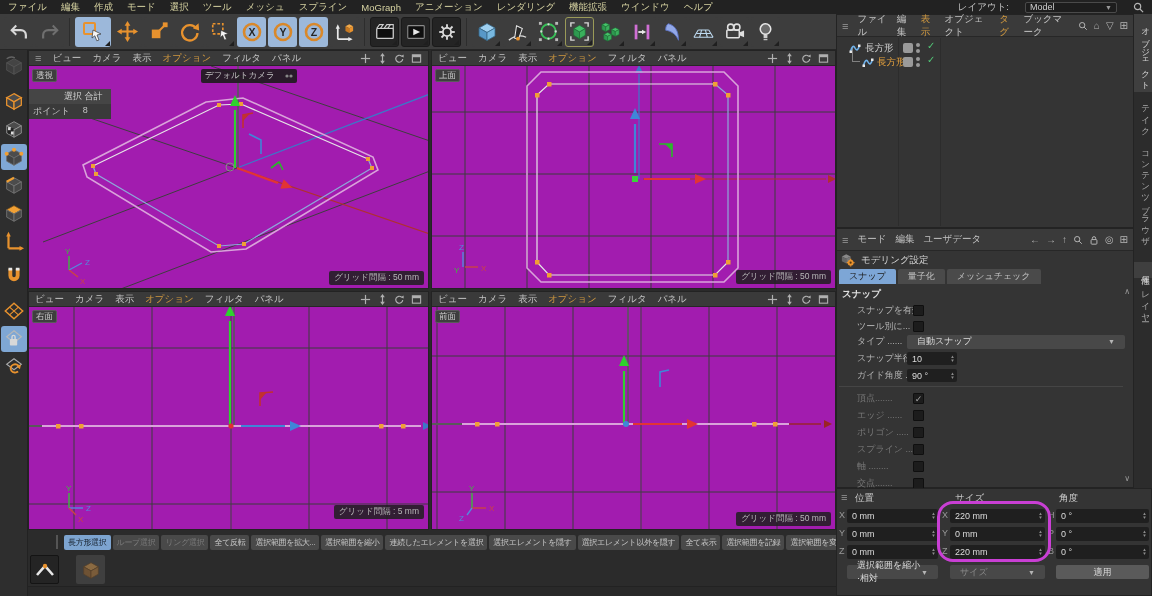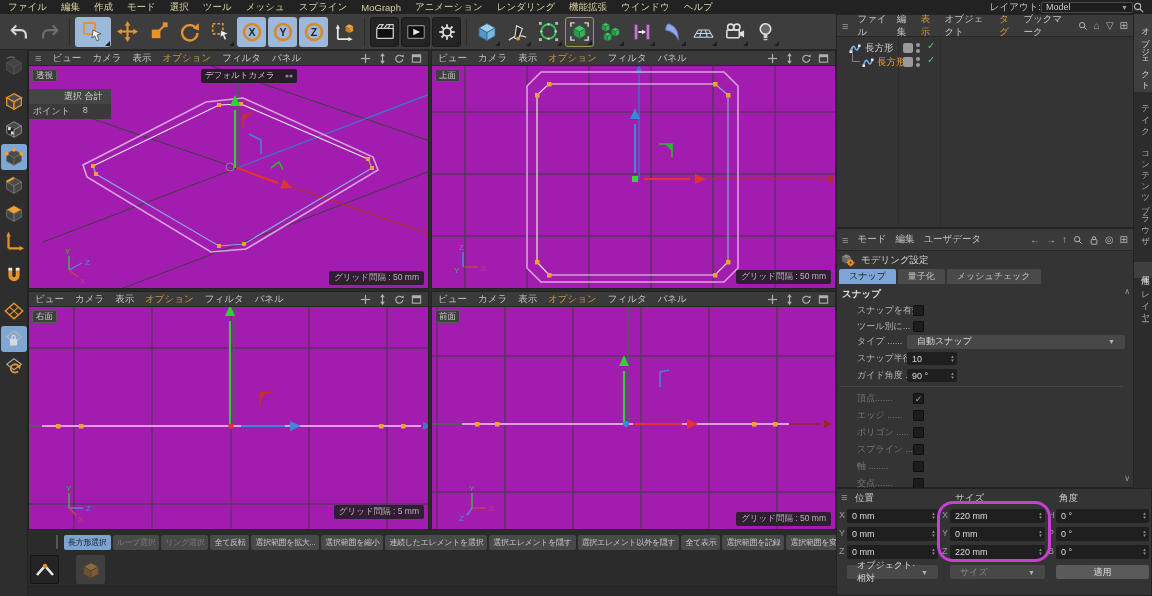--- a/index.html
+++ b/index.html
@@ -6,21 +6,21 @@
   html,body { background:#1c1c1c; }
   .app { position:relative; width:1152px; height:596px; background:#2a2a2a;
          font-family:"Liberation Sans","DejaVu Sans",sans-serif; color:#c8c8c8;
          overflow:hidden; font-size:10px; -webkit-font-smoothing:antialiased; }
   .abs { position:absolute; }
 
   
   .menubar { position:absolute; left:0; top:0; width:1152px; height:14px; background:#222;
              display:flex; align-items:center; gap:14px; padding:0 8px; }
   .menubar .mi { color:#d5d1a0; font-size:9.5px; white-space:nowrap; cursor:default; }
-  .layout-box { margin-left:auto; display:flex; align-items:center; gap:0; }
+  .layout-box { margin-left:auto; display:flex; align-items:center; gap:16px; }
   .layout-label { color:#c2c2c2; font-size:9.5px; }
   .layout-select { width:92px; height:11px; background:#1d1d1d; border:1px solid #4a4a4a;
                    border-radius:2px; color:#cfcfcf; font-size:9px; display:flex;
                    align-items:center; padding:0 4px; }
   .layout-select .arr { margin-left:auto; color:#999; font-size:7px; }
 
   
   .toolbar { position:absolute; left:0; top:14px; width:836px; height:36px; background:#3d3d3d;
              border-bottom:1px solid #262626; display:flex; align-items:center; gap:2px; padding:0 4px; }
   .tb { width:29px; height:30px; border-radius:3px; display:flex; align-items:center;
@@ -1058,21 +1058,21 @@
       <span class="num co-num" style="left:219px;width:93px;height:14px">
           <span>0 °</span>
           <span class="stepper">
             <span>▲</span>
             <span>▼</span>
           </span>
         </span>
     </div>
     <div class="co-row" style="top:76px">
       <span class="dd co-num" style="left:10px;width:91px">
-          <span>オブジェクト·相対</span>
+          <span>選択範囲を縮小·相対</span>
           <span class="arr">▼</span>
         </span>
       <span class="dd co-num" style="left:113px;width:95px;color:#8a8a8a">
           <span>サイズ</span>
           <span class="arr">▼</span>
         </span>
       <span class="apply-btn" style="left:219px;width:93px;top:0">
           <span>適用</span>
         </span>
     </div>

